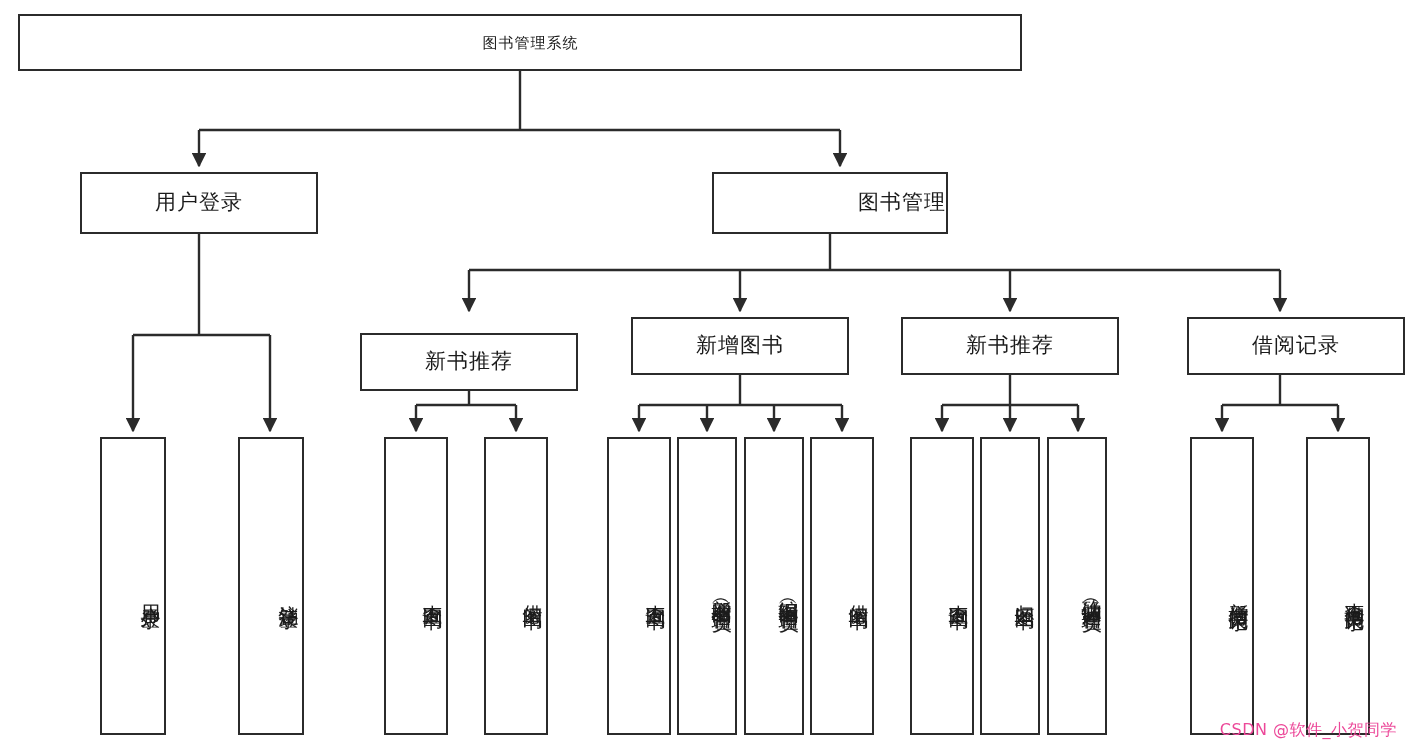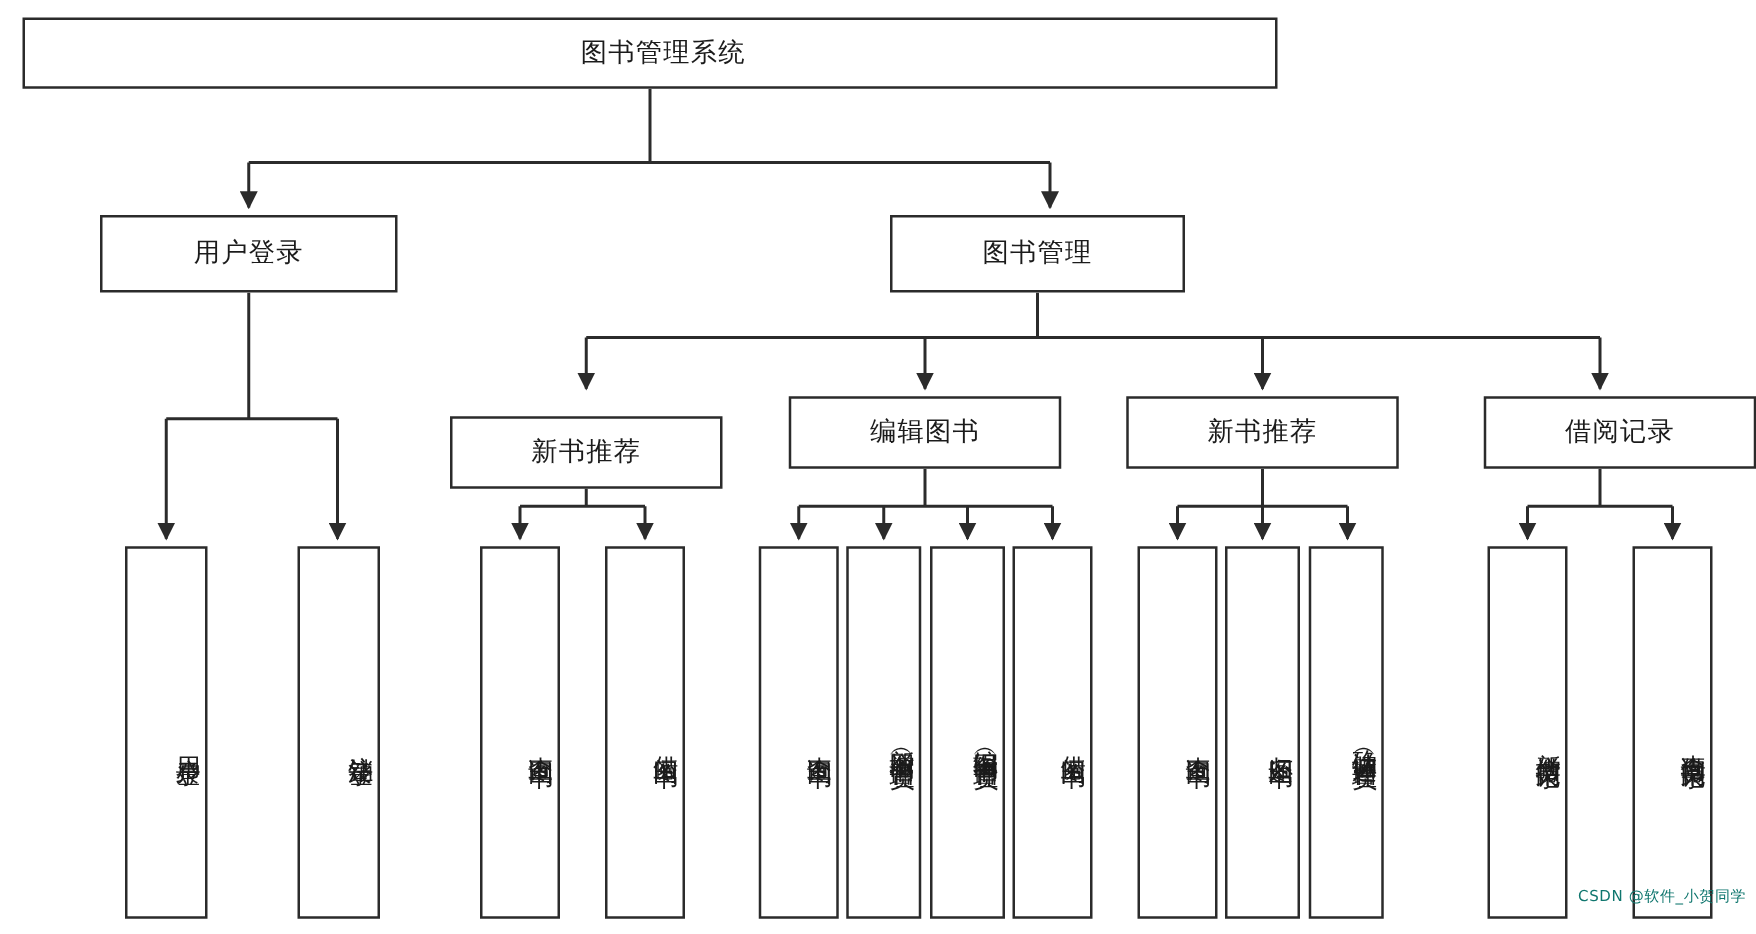--- a/index.html
+++ b/index.html
@@ -34,44 +34,44 @@
     justify-content: center;
     color: #1b1b1b;
     z-index: 2;
   }
   .node.horiz {
     font-size: 21px;
     line-height: 1.2;
     letter-spacing: 1px;
   }
   .node.root {
-    font-size: 21px;
+    font-size: 15px;
     padding-left: 21px;
   }
   .node.vert {
     writing-mode: vertical-rl;
     text-orientation: upright;
     font-size: 20px;
     line-height: 1.34;
     letter-spacing: 2px;
     padding-top: 14px;
     align-items: flex-start;
     justify-content: center;
   }
   .node.vert .vtext {
     writing-mode: vertical-rl;
     text-orientation: upright;
     white-space: nowrap;
   }
   #watermark {
     position: absolute;
     right: 8px;
-    bottom: 21px;
-    font-size: 12px;
-    color: #0f766e;
+    bottom: 6px;
+    font-size: 16px;
+    color: #ec4899;
     letter-spacing: 0.5px;
     z-index: 5;
     white-space: nowrap;
   }
 </style>
 </head>
 <body>
 
 <div id="canvas">
 
@@ -125,29 +125,29 @@
     </g>
   </svg>
 
   <div class="node horiz root" style="left:18px; top:14px; width:1004px; height:57px;">
     <span>图书管理系统</span>
   </div>
 
   <div class="node horiz" style="left:80px; top:172px; width:238px; height:62px;">
     <span>用户登录</span>
   </div>
-  <div class="node horiz" style="left:712px; top:172px; width:236px; height:62px;">
+  <div class="node horiz" style="left:712px; top:172px; width:236px; height:62px;justify-content:flex-end;">
     <span>图书管理</span>
   </div>
 
   <div class="node horiz" style="left:360px; top:317px; width:218px; height:58px;margin-top:16px;">
     <span>新书推荐</span>
   </div>
   <div class="node horiz" style="left:631px; top:317px; width:218px; height:58px;">
-    <span>编辑图书</span>
+    <span>新增图书</span>
   </div>
   <div class="node horiz" style="left:901px; top:317px; width:218px; height:58px;">
     <span>新书推荐</span>
   </div>
   <div class="node horiz" style="left:1171px; top:317px; width:218px; height:58px;margin-left:16px;">
     <span>借阅记录</span>
   </div>
 
   <div class="node vert" style="left:100px; top:437px; width:66px; height:298px;">
     <span class="vtext">用户登录</span>

